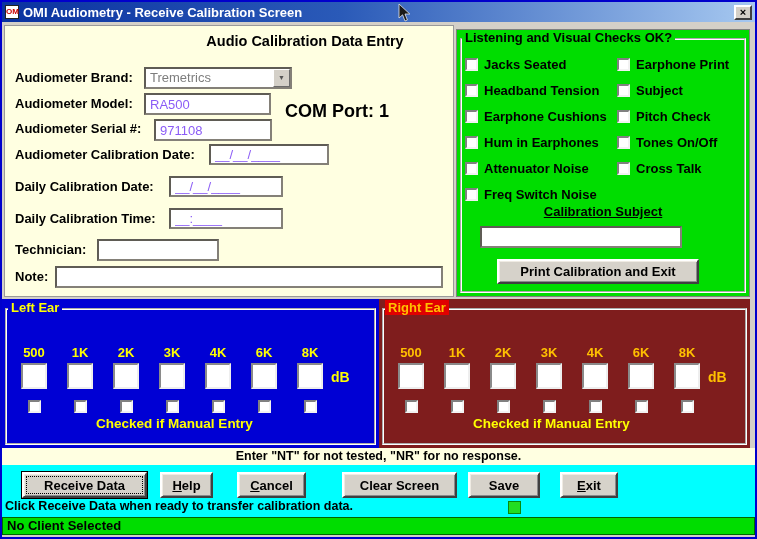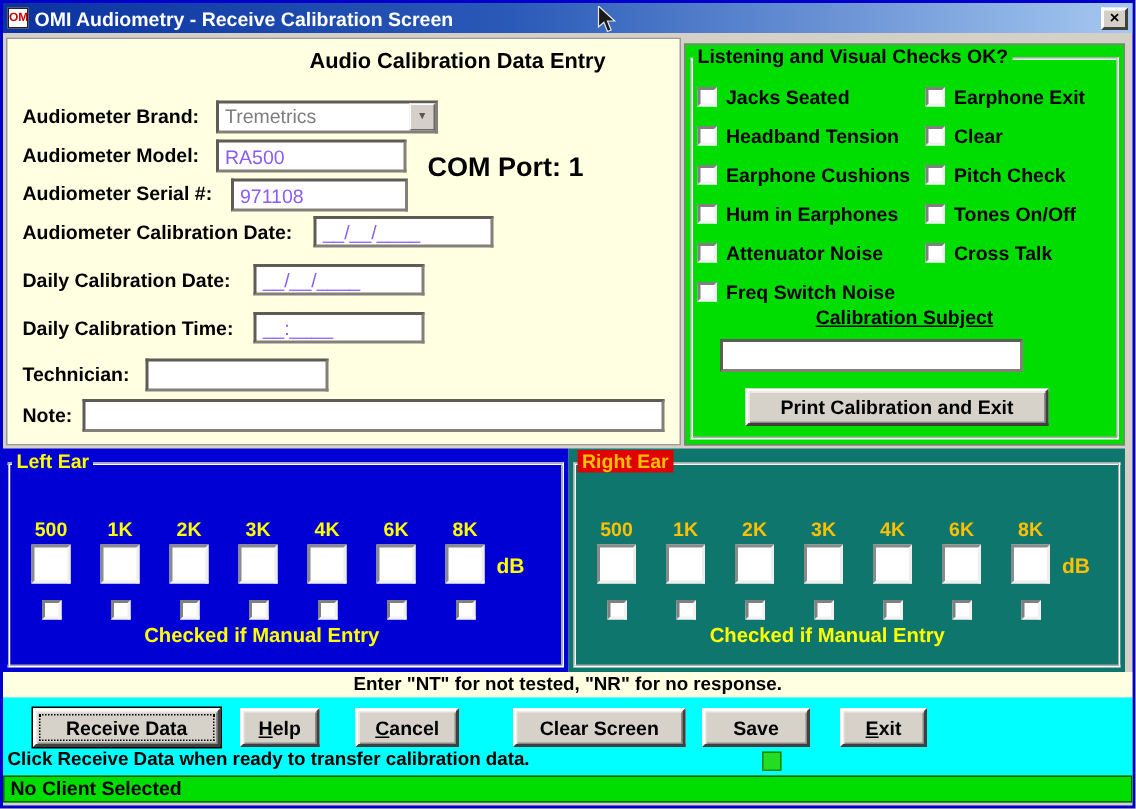--- a/index.html
+++ b/index.html
@@ -77,21 +77,21 @@
   .accel::first-letter { text-decoration:underline; }
   .default-btn { outline:1px solid #000; }
   .default-btn::after {
     content:""; position:absolute; left:2px; top:2px; right:2px; bottom:2px;
     border:1px dotted #000;
   }
 
   
   .ear-panel { position:absolute; top:297px; height:149px; }
   .ear-left  { left:0; width:377px; background:#0000d4; }
-  .ear-right { left:377px; width:371px; background:#0f766e;padding-left:28px; }
+  .ear-right { left:377px; width:371px; background:#7f1d1d;padding-left:28px; }
   .ear-group { position:absolute; left:3px; right:3px; top:9px; bottom:3px; border:2px groove #ffffff; pointer-events:none; }
   .ear-title { position:absolute; left:6px; top:1px; font:bold 13px "Liberation Sans",sans-serif; padding:0 3px; }
   .ear-left  .ear-title { color:#ffff00; background:#0000d4; }
   .ear-right .ear-title { color:#ffc000; background:#e00000; }
   .freq-grid { position:absolute; left:19px; top:46px; display:grid;
                grid-template-columns:repeat(7,26px); column-gap:20px; }
   .freq-label { font:bold 13px "Liberation Sans",sans-serif; text-align:center; white-space:nowrap;
                 height:18px; justify-self:center; }
   .ear-left  .freq-label { color:#ffff00; }
   .ear-right .freq-label { color:#ffc000; }
@@ -194,25 +194,25 @@
           <span class="cb"></span>
           <span>Hum in Earphones</span>
         </div>
     <div class="check-row" style="left:8px;top:157px;">
           <span class="cb"></span>
           <span>Freq Switch Noise</span>
         </div>
 
     <div class="check-row" style="left:160px;top:27px;">
           <span class="cb"></span>
-          <span>Earphone Exit</span>
+          <span>Earphone Print</span>
         </div>
     <div class="check-row" style="left:160px;top:53px;">
           <span class="cb"></span>
-          <span>Clear</span>
+          <span>Subject</span>
         </div>
     <div class="check-row" style="left:160px;top:79px;">
           <span class="cb"></span>
           <span>Pitch Check</span>
         </div>
     <div class="check-row" style="left:160px;top:105px;">
           <span class="cb"></span>
           <span>Tones On/Off</span>
         </div>
     <div class="check-row" style="left:160px;top:131px;">

